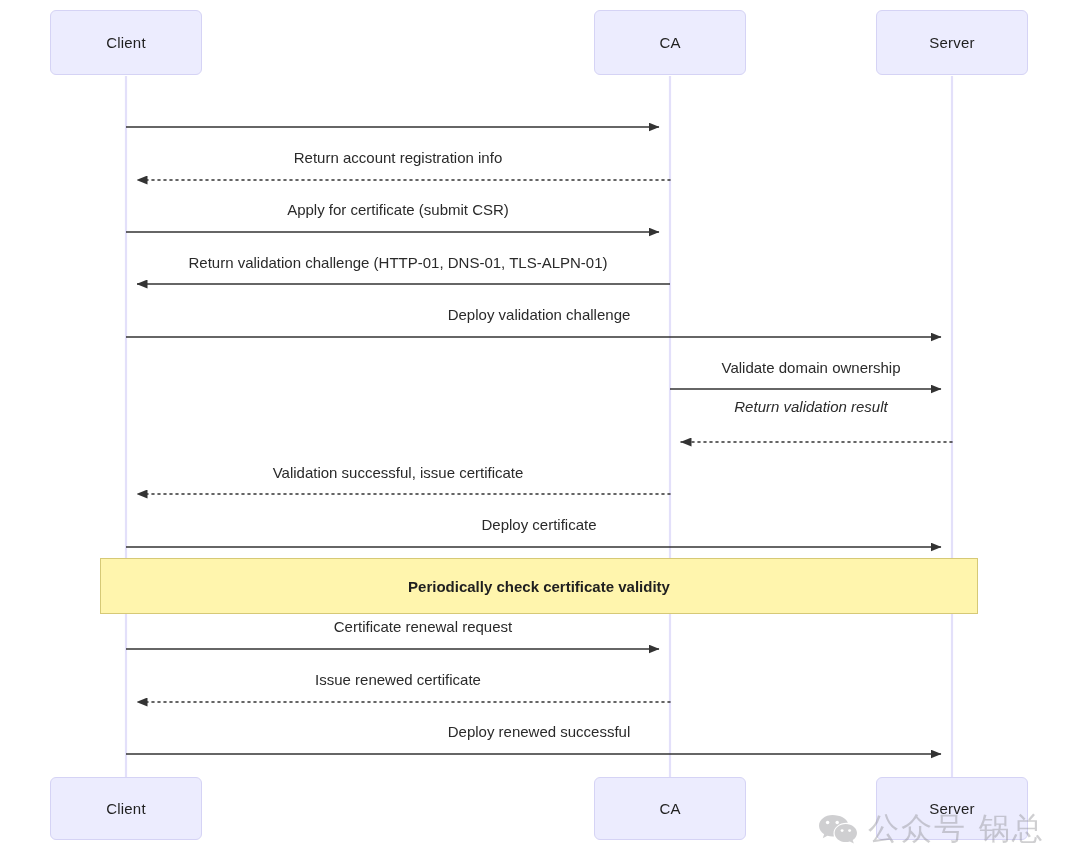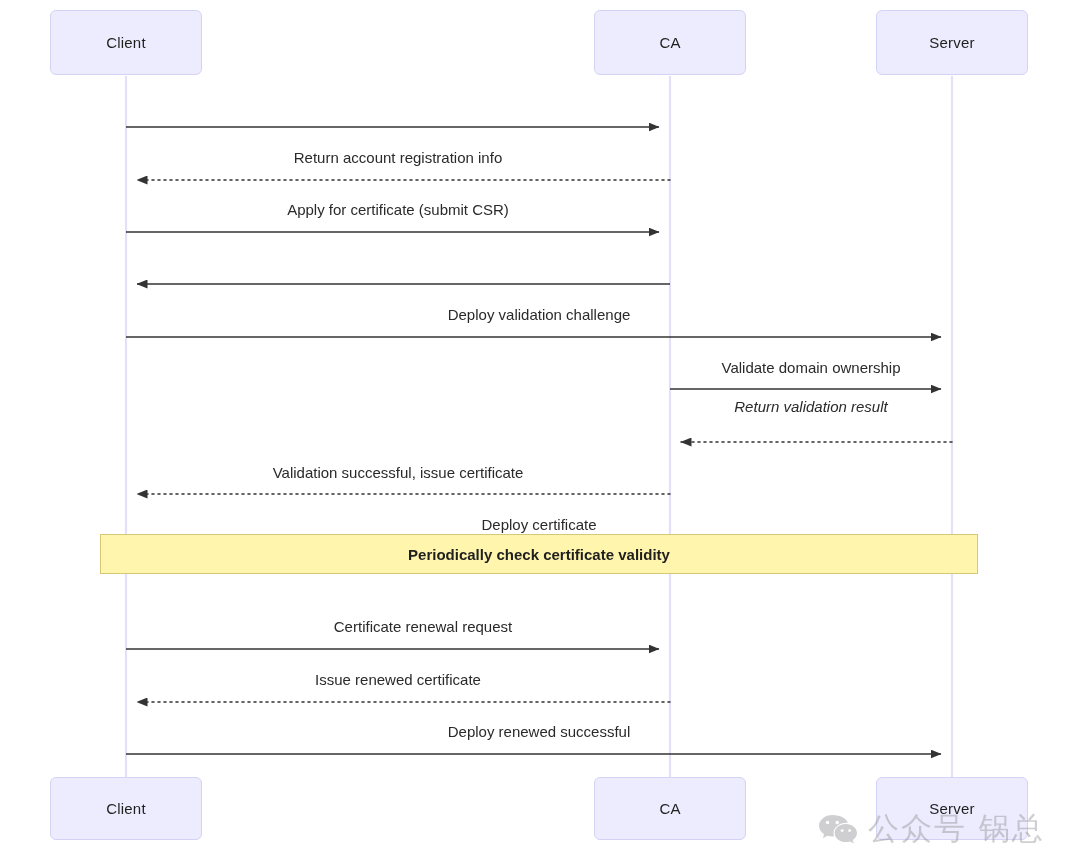--- a/index.html
+++ b/index.html
@@ -121,30 +121,31 @@
   </div>
   <div class="actor-box" style="left:594px; top:10px; width:152px; height:65px;">
     <span class="actor-label">CA</span>
   </div>
   <div class="actor-box" style="left:876px; top:10px; width:152px; height:65px;">
     <span class="actor-label">Server</span>
   </div>
 
   <div class="msg-label" style="left:398px; top:149px;">Return account registration info</div>
   <div class="msg-label" style="left:398px; top:201px;">Apply for certificate (submit CSR)</div>
+  <div class="msg-label" style="left:398px; top:254px;">Return validation challenge (HTTP-01, DNS-01, TLS-ALPN-01)</div>
   <div class="msg-label" style="left:539px; top:306px;">Deploy validation challenge</div>
   <div class="msg-label" style="left:811px; top:359px;">Validate domain ownership</div>
   <div class="msg-label" style="left:811px; top:398px;font-style:italic;">Return validation result</div>
   <div class="msg-label" style="left:398px; top:464px;">Validation successful, issue certificate</div>
   <div class="msg-label" style="left:539px; top:516px;">Deploy certificate</div>
   <div class="msg-label" style="left:398px; top:618px;margin-left:25px;">Certificate renewal request</div>
   <div class="msg-label" style="left:398px; top:671px;">Issue renewed certificate</div>
   <div class="msg-label" style="left:539px; top:723px;">Deploy renewed successful</div>
 
-  <div class="note-band" style="left:100px; top:534px; width:878px; height:40px;">
+  <div class="note-band" style="left:100px; top:558px; width:878px; height:56px;">
     <span class="note-text">Periodically check certificate validity</span>
   </div>
 
   <div class="actor-box" style="left:50px; top:777px; width:152px; height:63px;">
     <span class="actor-label">Client</span>
   </div>
   <div class="actor-box" style="left:594px; top:777px; width:152px; height:63px;">
     <span class="actor-label">CA</span>
   </div>
   <div class="actor-box" style="left:876px; top:777px; width:152px; height:63px;">

